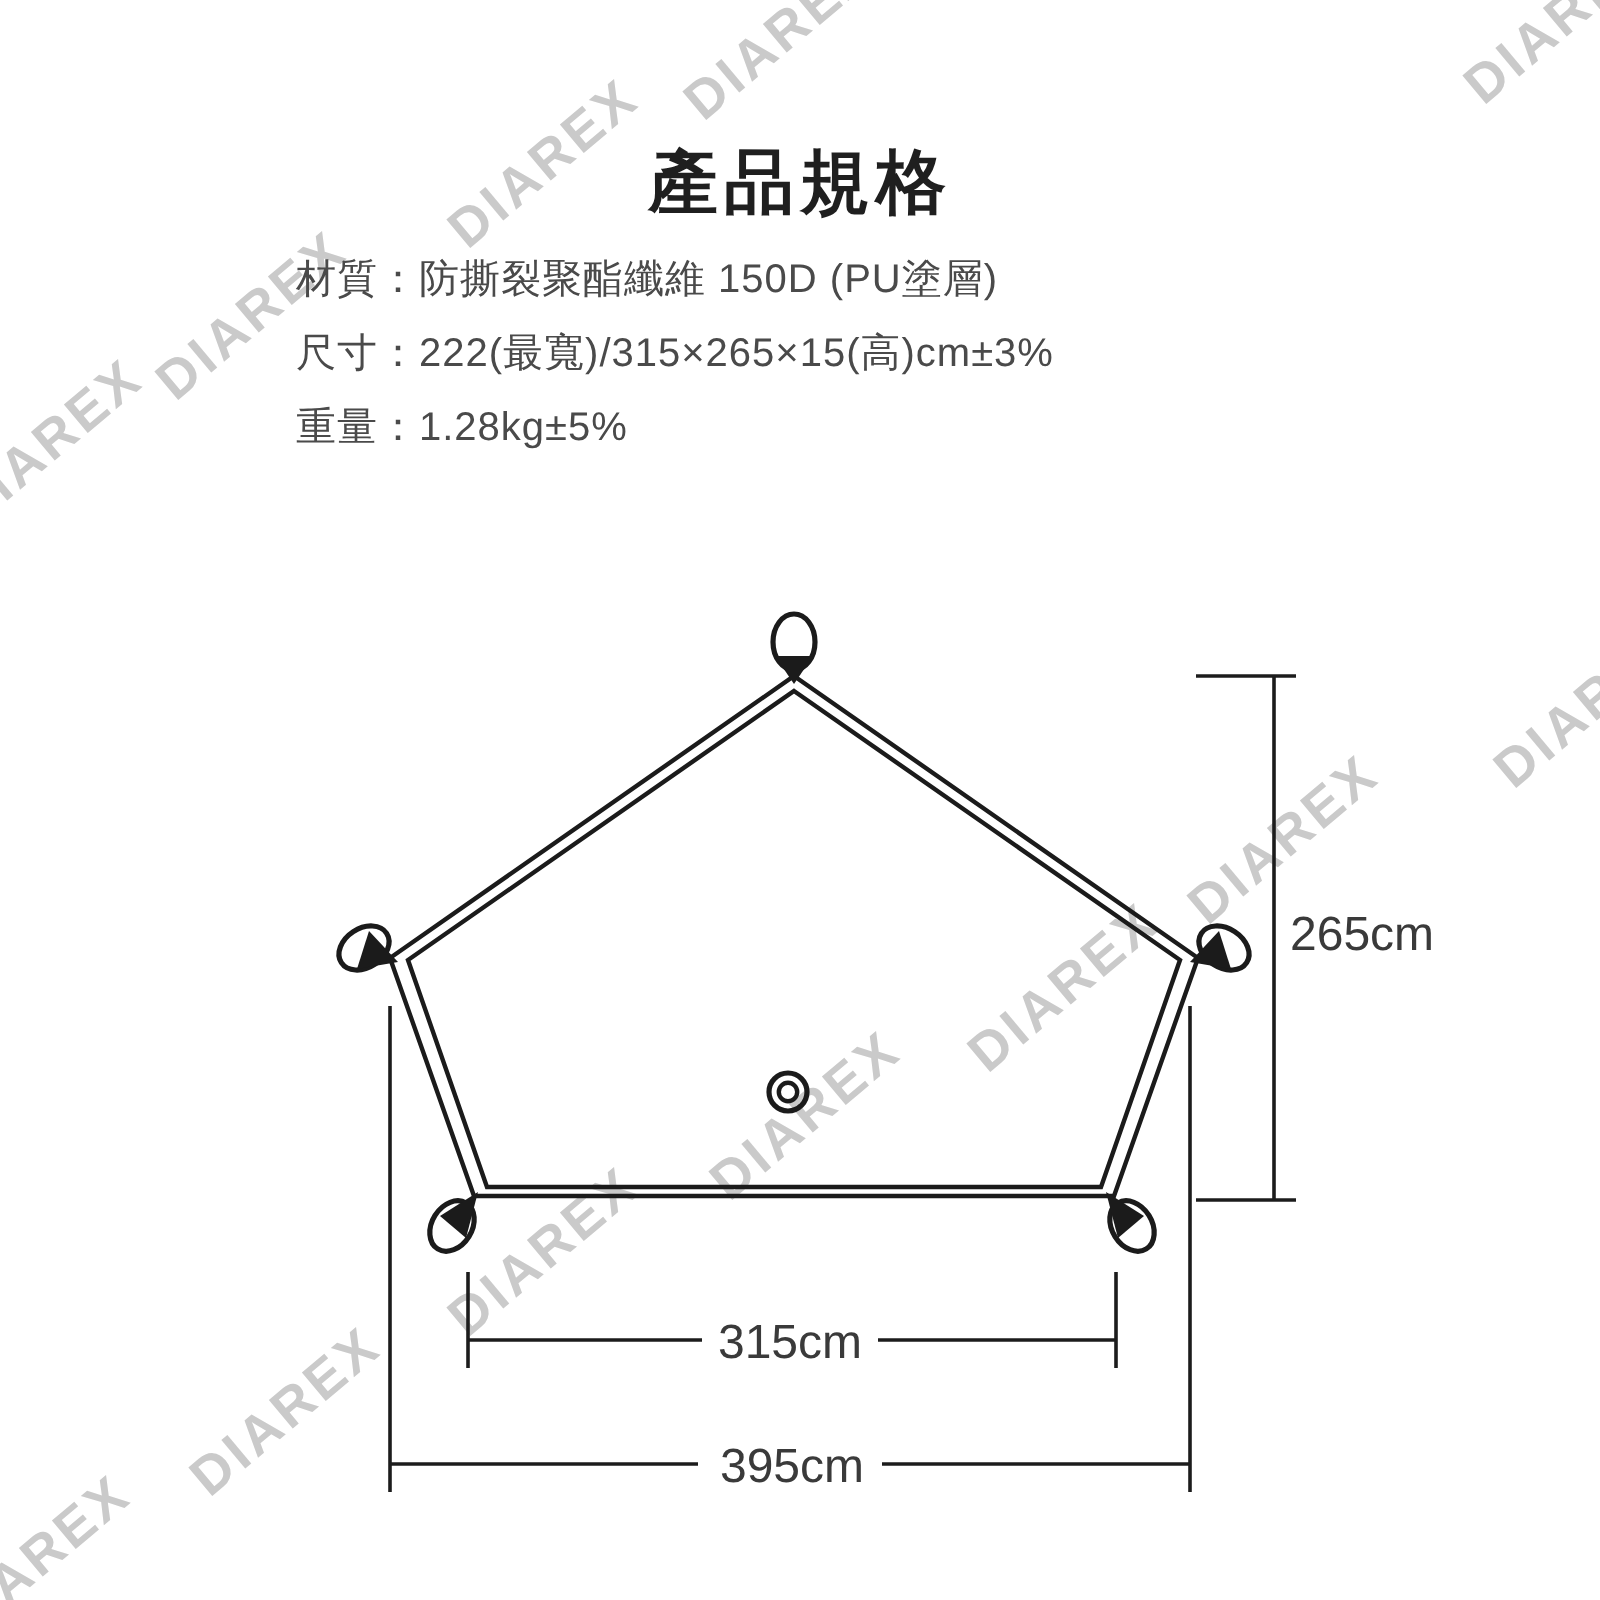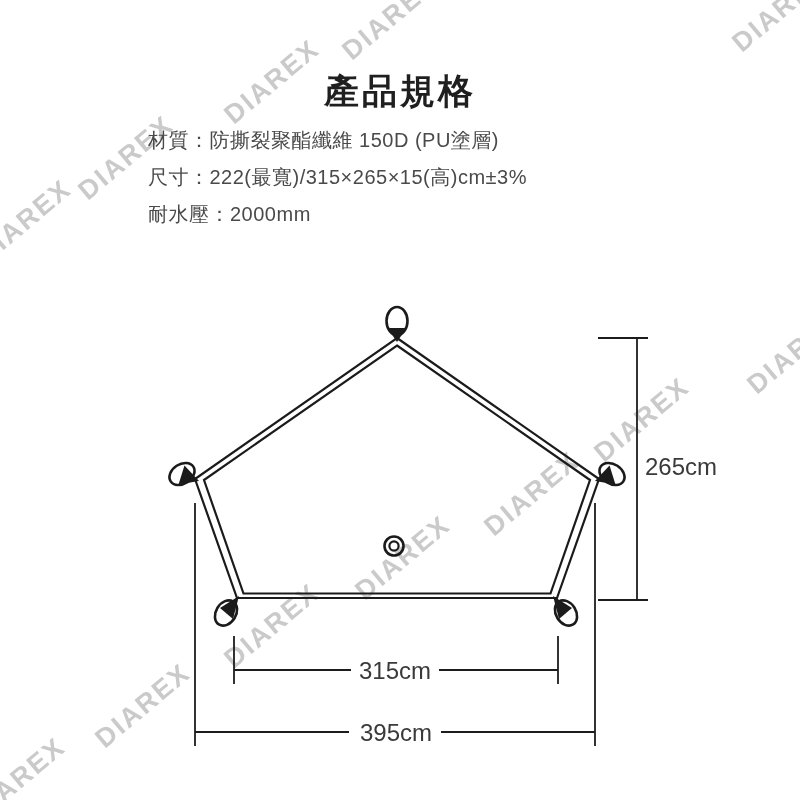--- a/index.html
+++ b/index.html
@@ -58,21 +58,21 @@
     <div class="wm" style="left:272px;top:626px">DIAREX</div>
     <div class="wm" style="left:143px;top:706px">DIAREX</div>
     <div class="wm" style="left:18px;top:780px">DIAREX</div>
   </div>
 
   <h1 class="title">產品規格</h1>
 
   <div class="specs">
     <div class="spec-line"><span>材質：</span><span>防撕裂聚酯纖維 150D (PU塗層)</span></div>
     <div class="spec-line"><span>尺寸：</span><span>222(最寬)/315×265×15(高)cm±3%</span></div>
-    <div class="spec-line"><span>耐水壓：</span><span>2000mm</span></div>
+    <div class="spec-line"><span>重量：</span><span>1.28kg±5%</span></div>
   </div>
 
   <svg class="diagram" viewBox="0 0 800 800" aria-hidden="true">
 
     <g>
       <polygon class="edge" points="397,338 599,479 557,598 237,598 195,479"></polygon>
       <polygon class="edge" points="397,345.5 590,480 550.5,593.5 243.5,593.5 204,480"></polygon>
     </g>
 
     <g>

